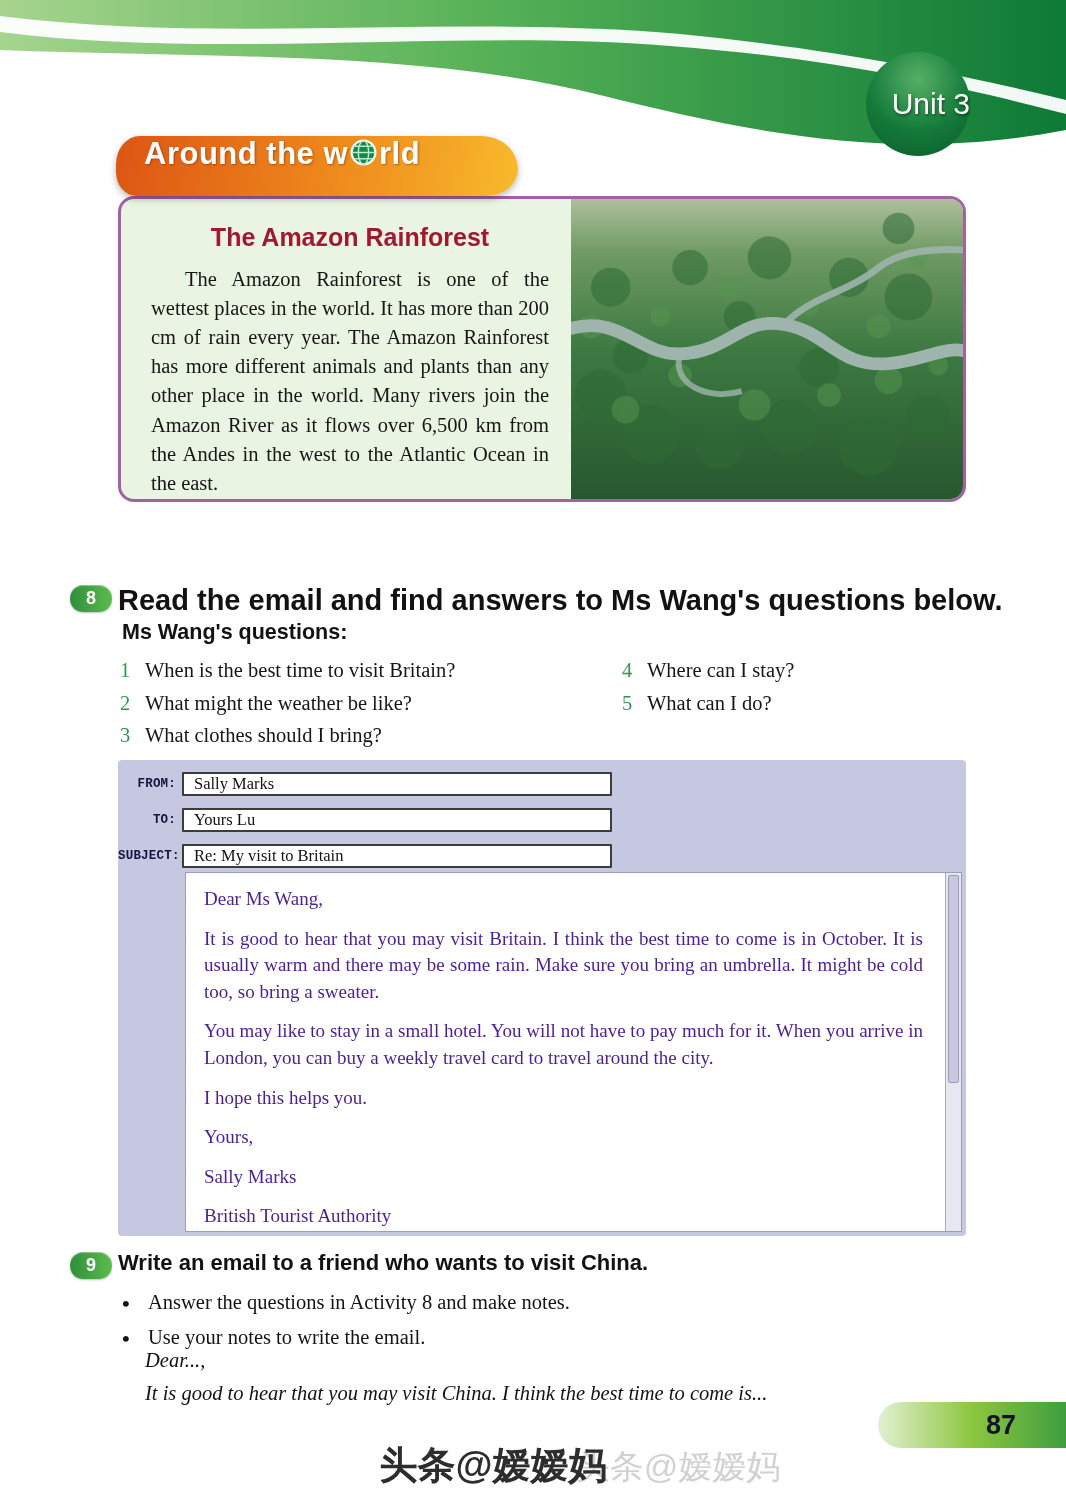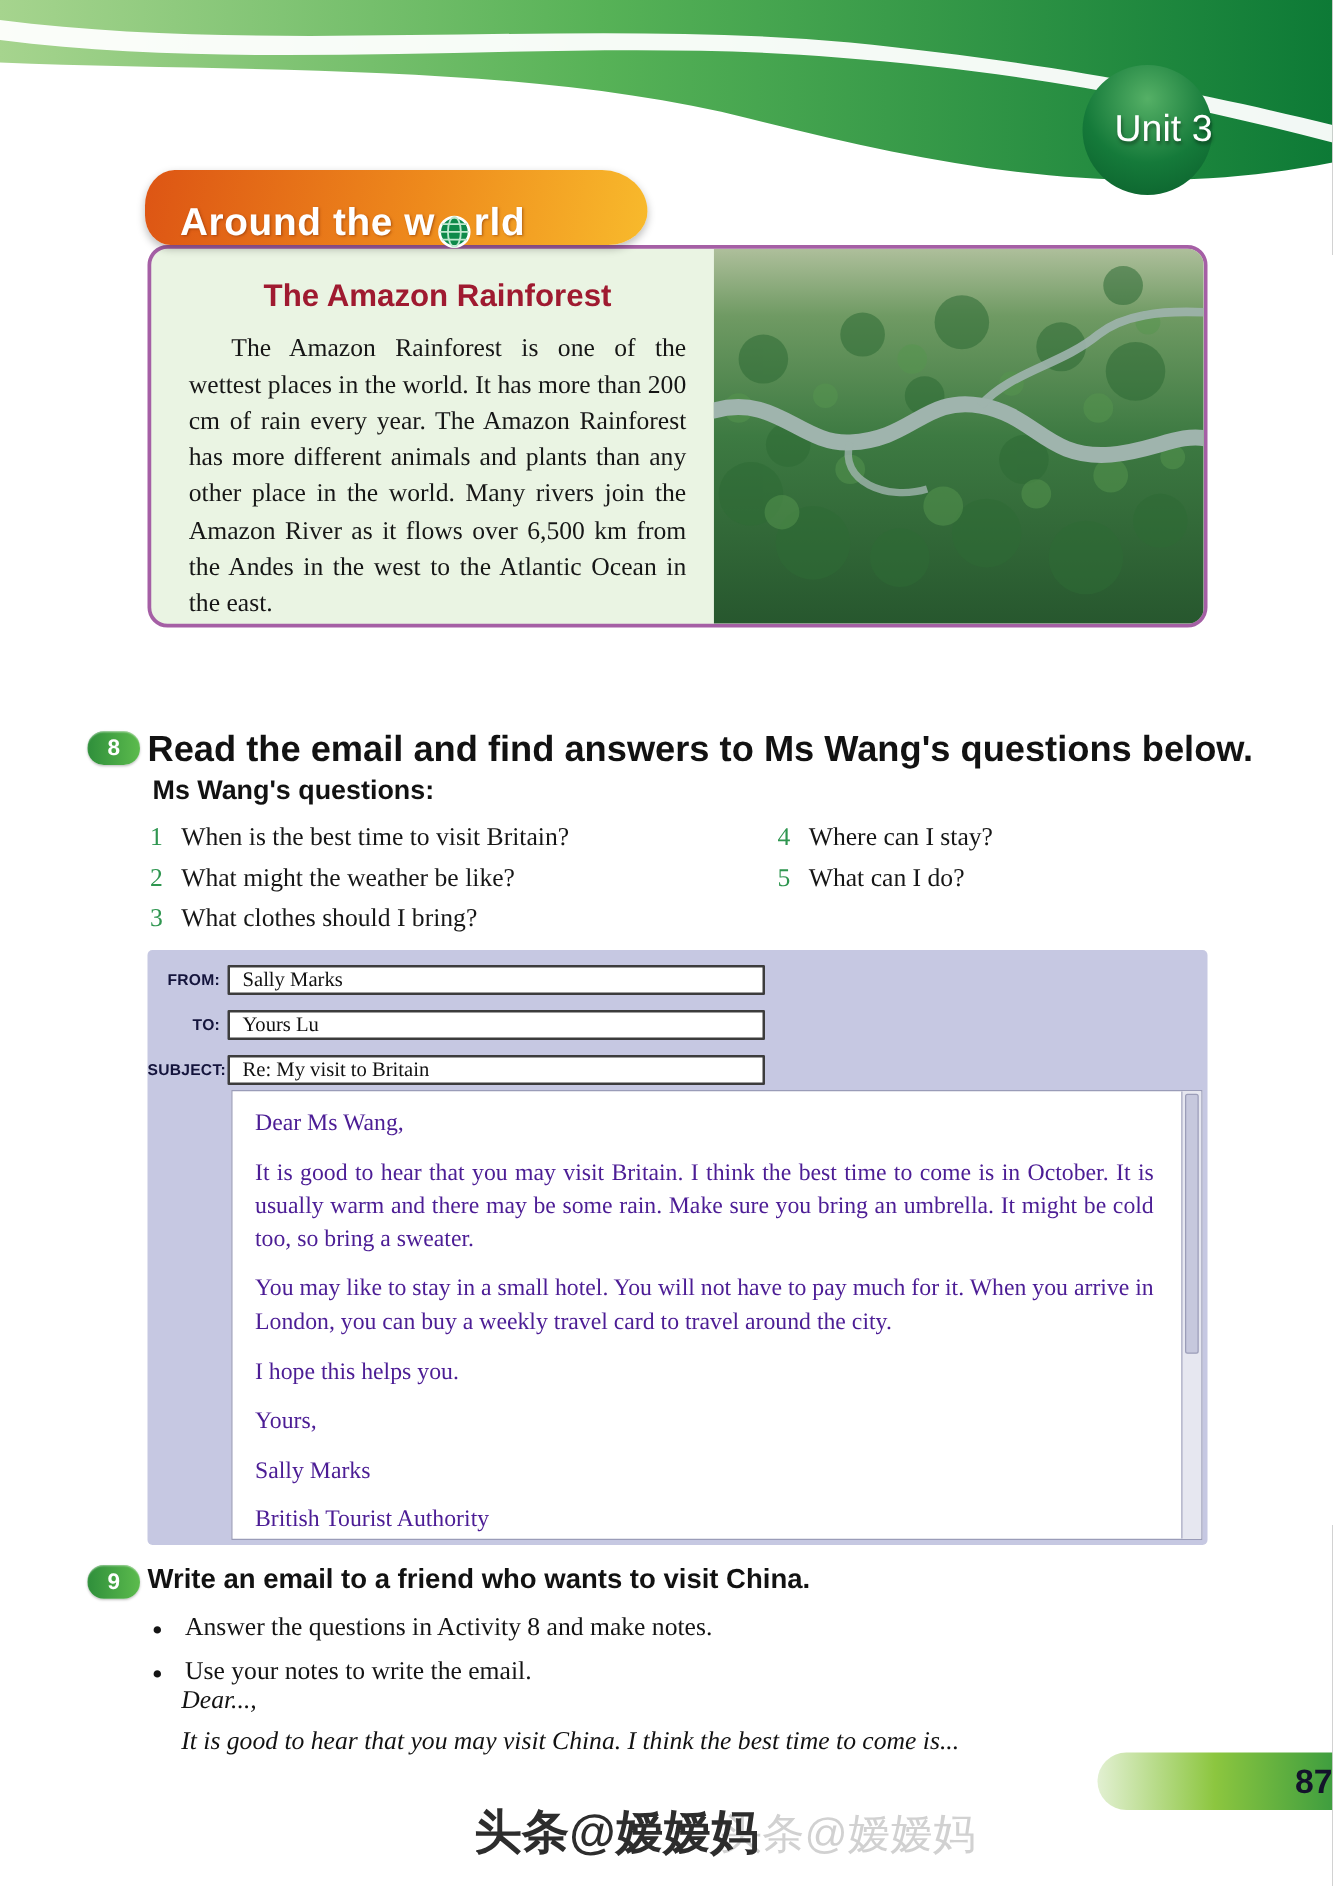--- a/index.html
+++ b/index.html
@@ -21,21 +21,21 @@
     color:#fff; font-family:"Liberation Sans", sans-serif; font-weight:normal; font-size:30px;
     text-shadow:1px 2px 3px rgba(0,0,0,0.4);
   }
 
   
   .banner {
     position:absolute; left:116px; top:136px; width:402px; height:60px; z-index:5;
     background:linear-gradient(100deg, #dd5514 0%, #ee8a1c 55%, #f8ba2c 100%);
     border-radius:30px 46px 40px 26px / 36px 42px 34px 30px;
     box-shadow:0 3px 7px rgba(0,0,0,0.28);
-    display:flex; align-items:flex-end; padding-left:28px;
+    display:flex; align-items:flex-start; padding-left:28px;
     color:#fff; font-family:"Liberation Sans", sans-serif; font-weight:bold;
     font-size:31px; letter-spacing:0.5px; text-shadow:1px 1px 2px rgba(120,40,0,0.5);
   }
   .globe { display:inline-flex; margin:0 2px; position:relative; top:3px; }
 
   
   .amazon-box {
     position:absolute; left:118px; top:196px; width:848px; height:306px; z-index:2;
     background:#eaf4e3; border:3px solid #a55fa5; border-radius:16px;
     display:flex; overflow:hidden;
@@ -87,21 +87,21 @@
 
   
   .email-panel {
     position:absolute; left:118px; top:760px; width:848px; height:476px;
     background:#c6c8e2; border-radius:4px; z-index:2;
   }
   .email-row { position:absolute; left:0; display:flex; align-items:center; }
   .email-row-0 { top:12px; } .email-row-1 { top:48px; } .email-row-2 { top:84px; }
   .email-label {
     width:64px; text-align:right; padding-right:6px;
-    font-family:Liberation Sans, sans-serif; font-weight:bold; font-size:12.5px;
+    font-family:Liberation Mono, monospace; font-weight:bold; font-size:12.5px;
     color:#14143c; letter-spacing:0.2px; flex:none;
   }
   .email-input {
     width:430px; height:24px; background:#fff; border:2px solid #3c3c3c; border-radius:1px;
     display:flex; align-items:center; padding-left:10px;
     font-size:16.5px; color:#111;
   }
   .email-body {
     position:absolute; left:67px; top:112px; width:777px; height:360px;
     background:#fff; border:1px solid #9a9cb8; padding:13px 38px 0 18px; overflow:hidden;
@@ -122,21 +122,21 @@
   .bullet-dot { width:26px; flex:none; font-weight:bold; }
   .bullet-dot::before { content:"\2022"; font-size:22px; }
   .prompts { position:absolute; left:145px; top:1349px; font-style:italic; font-size:20.5px; color:#121212; }
   .prompt-line { margin-bottom:10px; white-space:nowrap; }
 
   
   .page-num-box {
     position:absolute; right:0; top:1402px; width:188px; height:46px;
     background:linear-gradient(90deg, #e2f0d2 0%, #8cc63f 50%, #3f9e3f 100%);
     border-radius:23px 0 0 23px;
-    display:flex; align-items:center; justify-content:flex-end; 
+    display:flex; align-items:center; justify-content:flex-end; padding-right:50px;
     font-family:"Liberation Sans", sans-serif; font-weight:bold; font-size:27px; color:#13132b;
   }
 
   
   .watermark-wrap { position:absolute; left:0; top:1440px; width:100%; text-align:center; }
   .watermark-ghost {
     position:absolute; left:54%; top:4px; font-family:"Liberation Sans", sans-serif;
     font-size:34px; color:#9a9a9a; opacity:0.45; white-space:nowrap;
   }
   .watermark {

